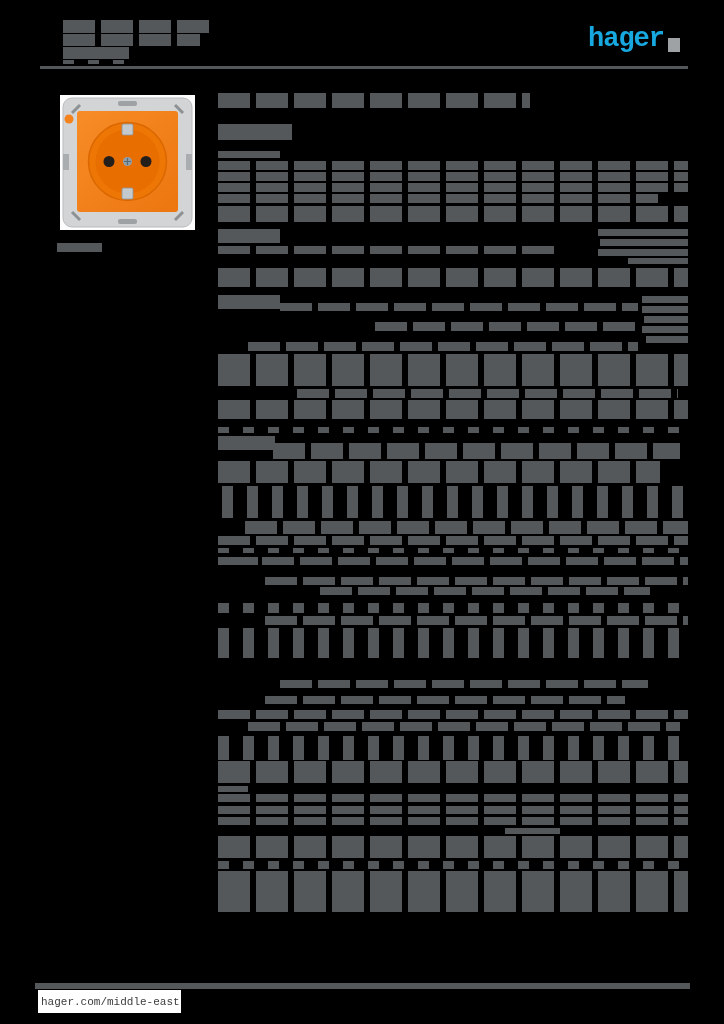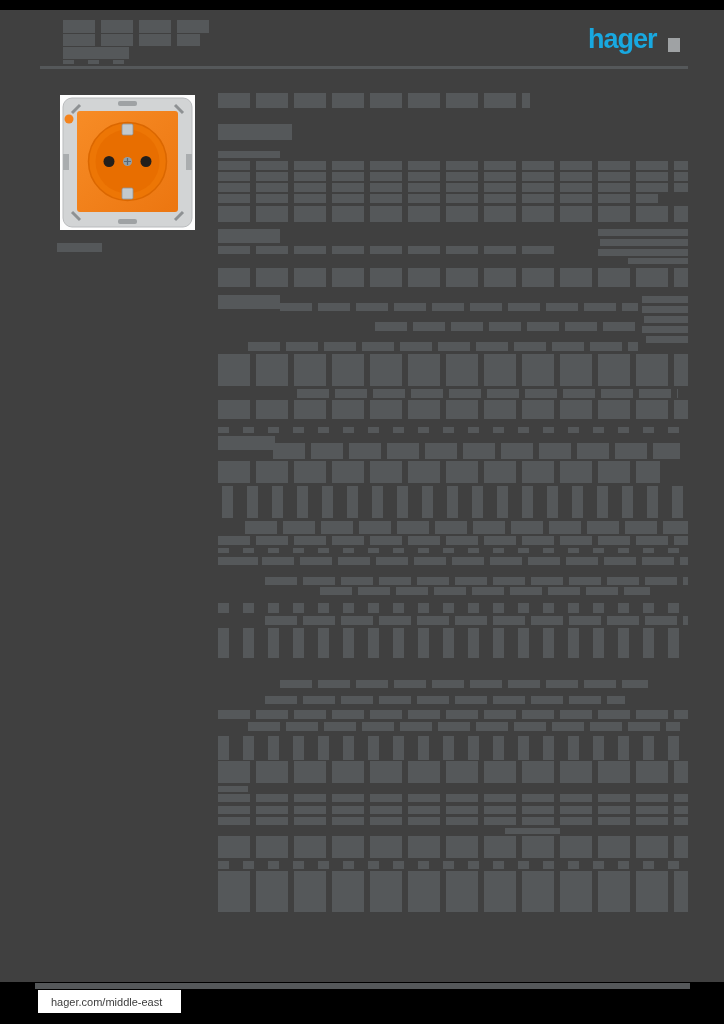--- a/index.html
+++ b/index.html
@@ -1,18 +1,18 @@
 <!DOCTYPE html>
 <html><head>
 <meta charset="utf-8">
 <style>
   html,body{margin:0;padding:0;background:#ffffff;}
   .page{
-    position:relative;width:724px;height:1024px;background:#404040;overflow:hidden;
-    font-family:Liberation Sans, sans-serif;
+    position:relative;width:724px;height:1024px;background:#000000;overflow:hidden;
+    font-family:Liberation Mono, monospace;
   }
   .band{position:absolute;left:0;width:724px;background:#000000;}
   .band.top{top:0;height:10px;}
   .band.bottom{top:982px;height:42px;}
   
   .logo{
     position:absolute;top:26px;left:588px;width:96px;height:28px;
     color:#18a8e0;font-weight:bold;font-size:27px;line-height:26px;
     letter-spacing:-1px;
   }
@@ -36,21 +36,21 @@
   }
   
   .footer-rule{
     position:absolute;top:983px;left:35px;width:655px;height:6px;background:#55585a;
   }
   .footer-box{
     position:absolute;top:990px;left:38px;width:143px;height:23px;background:#ffffff;
     display:flex;align-items:center;
   }
   .footer-url{
-    font-size:11px;color:#3c3c3c;padding-left:13px;white-space:nowrap;
+    font-size:11px;color:#3c3c3c;padding-left:3px;white-space:nowrap;
   }
 </style>
 </head>
 <body>
 
 <div class="page">
 
   <div class="band top"></div>
 
   <div class="logo">

